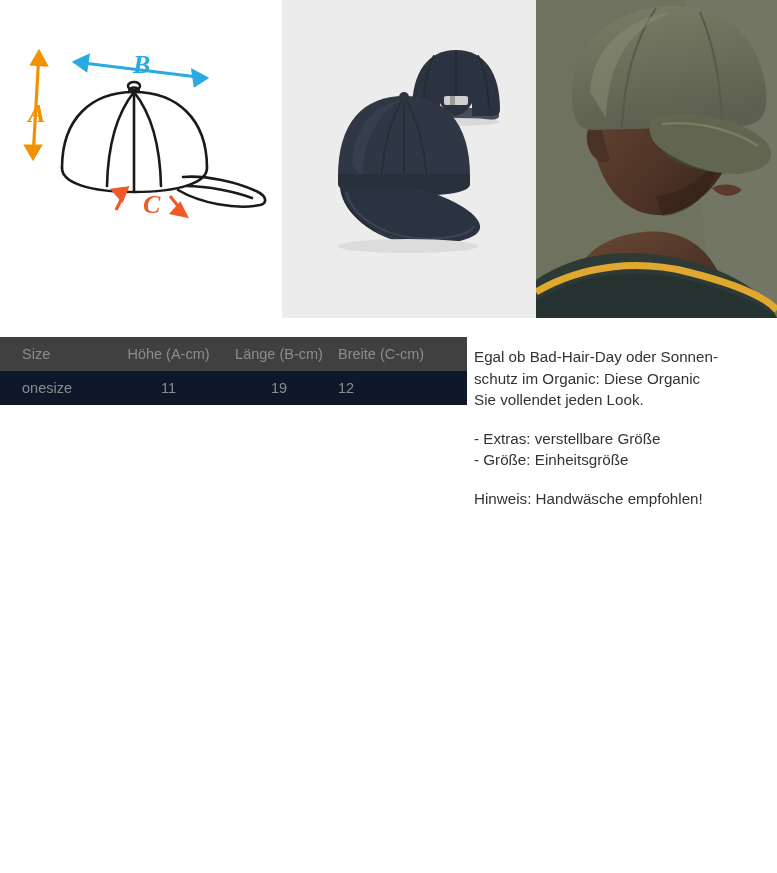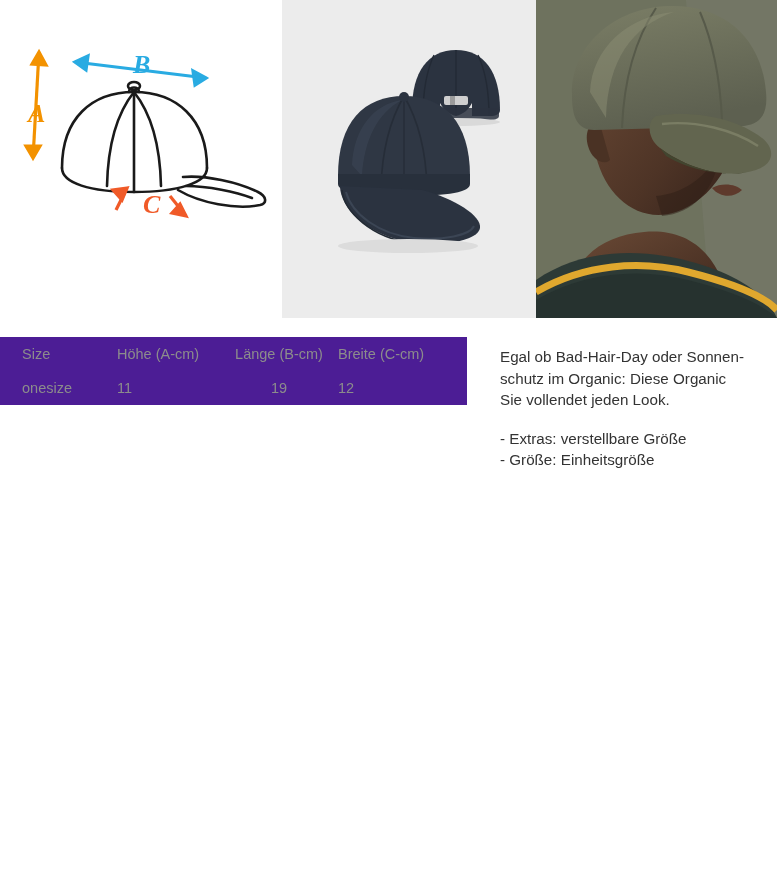--- a/index.html
+++ b/index.html
@@ -55,40 +55,40 @@
     border-collapse: collapse;
     font-size: 14.5px;
   }
   .size-table th, .size-table td {
     text-align: left;
     font-weight: normal;
     color: #8c8c8c;
     padding: 9px 0 9px 22px;
     vertical-align: middle;
   }
-  .size-table thead tr { background: #4c1d95; margin-left: 29px; }
-  .size-table tbody tr { background: #4c1d95; }
+  .size-table thead tr { background: #404040; margin-left: 29px; }
+  .size-table tbody tr { background: #0f172a; }
   .size-table th:nth-child(1), .size-table td:nth-child(1) { width: 107px; }
-  .size-table th:nth-child(2), .size-table td:nth-child(2) { width: 113px; padding-left: 10px;}
+  .size-table th:nth-child(2), .size-table td:nth-child(2) { width: 113px; padding-left: 10px; text-align: center;}
   .size-table th:nth-child(3), .size-table td:nth-child(3) { width: 118px; padding-left: 0px; text-align: center;}
   .size-table th:nth-child(4), .size-table td:nth-child(4) { width: 129px; padding-left: 0px;}
 
   
   .description {
     position: absolute;
     left: 474px;
     top: 346px;
     width: 290px;
     font-size: 15.2px;
     line-height: 1.42;
     color: #333333;
   }
   .description p { margin: 0; }
   .description .gap { height: 17px; }
-  .desc-line { display: block; margin-left: 26px; }
+  .desc-line { display: block; }
 </style>
 </head>
 <body>
 
 <div class="page">
 
   <div class="image-strip">
 
     <div class="panel panel-diagram">
       <svg class="diagram-svg" width="277" height="318" viewBox="0 0 277 318" xmlns="http://www.w3.org/2000/svg">
@@ -251,15 +251,16 @@
       <span class="desc-line">Egal ob Bad-Hair-Day oder Sonnen-</span>
       <span class="desc-line">schutz im Organic:  Diese Organic</span>
       <span class="desc-line">Sie vollendet jeden Look.</span>
     </p>
     <div class="gap"></div>
     <p>
       <span class="desc-line">- Extras: verstellbare Größe</span>
       <span class="desc-line">- Größe: Einheitsgröße</span>
     </p>
     <div class="gap"></div>
+    <p>Hinweis: Handwäsche empfohlen!</p>
   </div>
 
 </div>
 
 </body></html>

